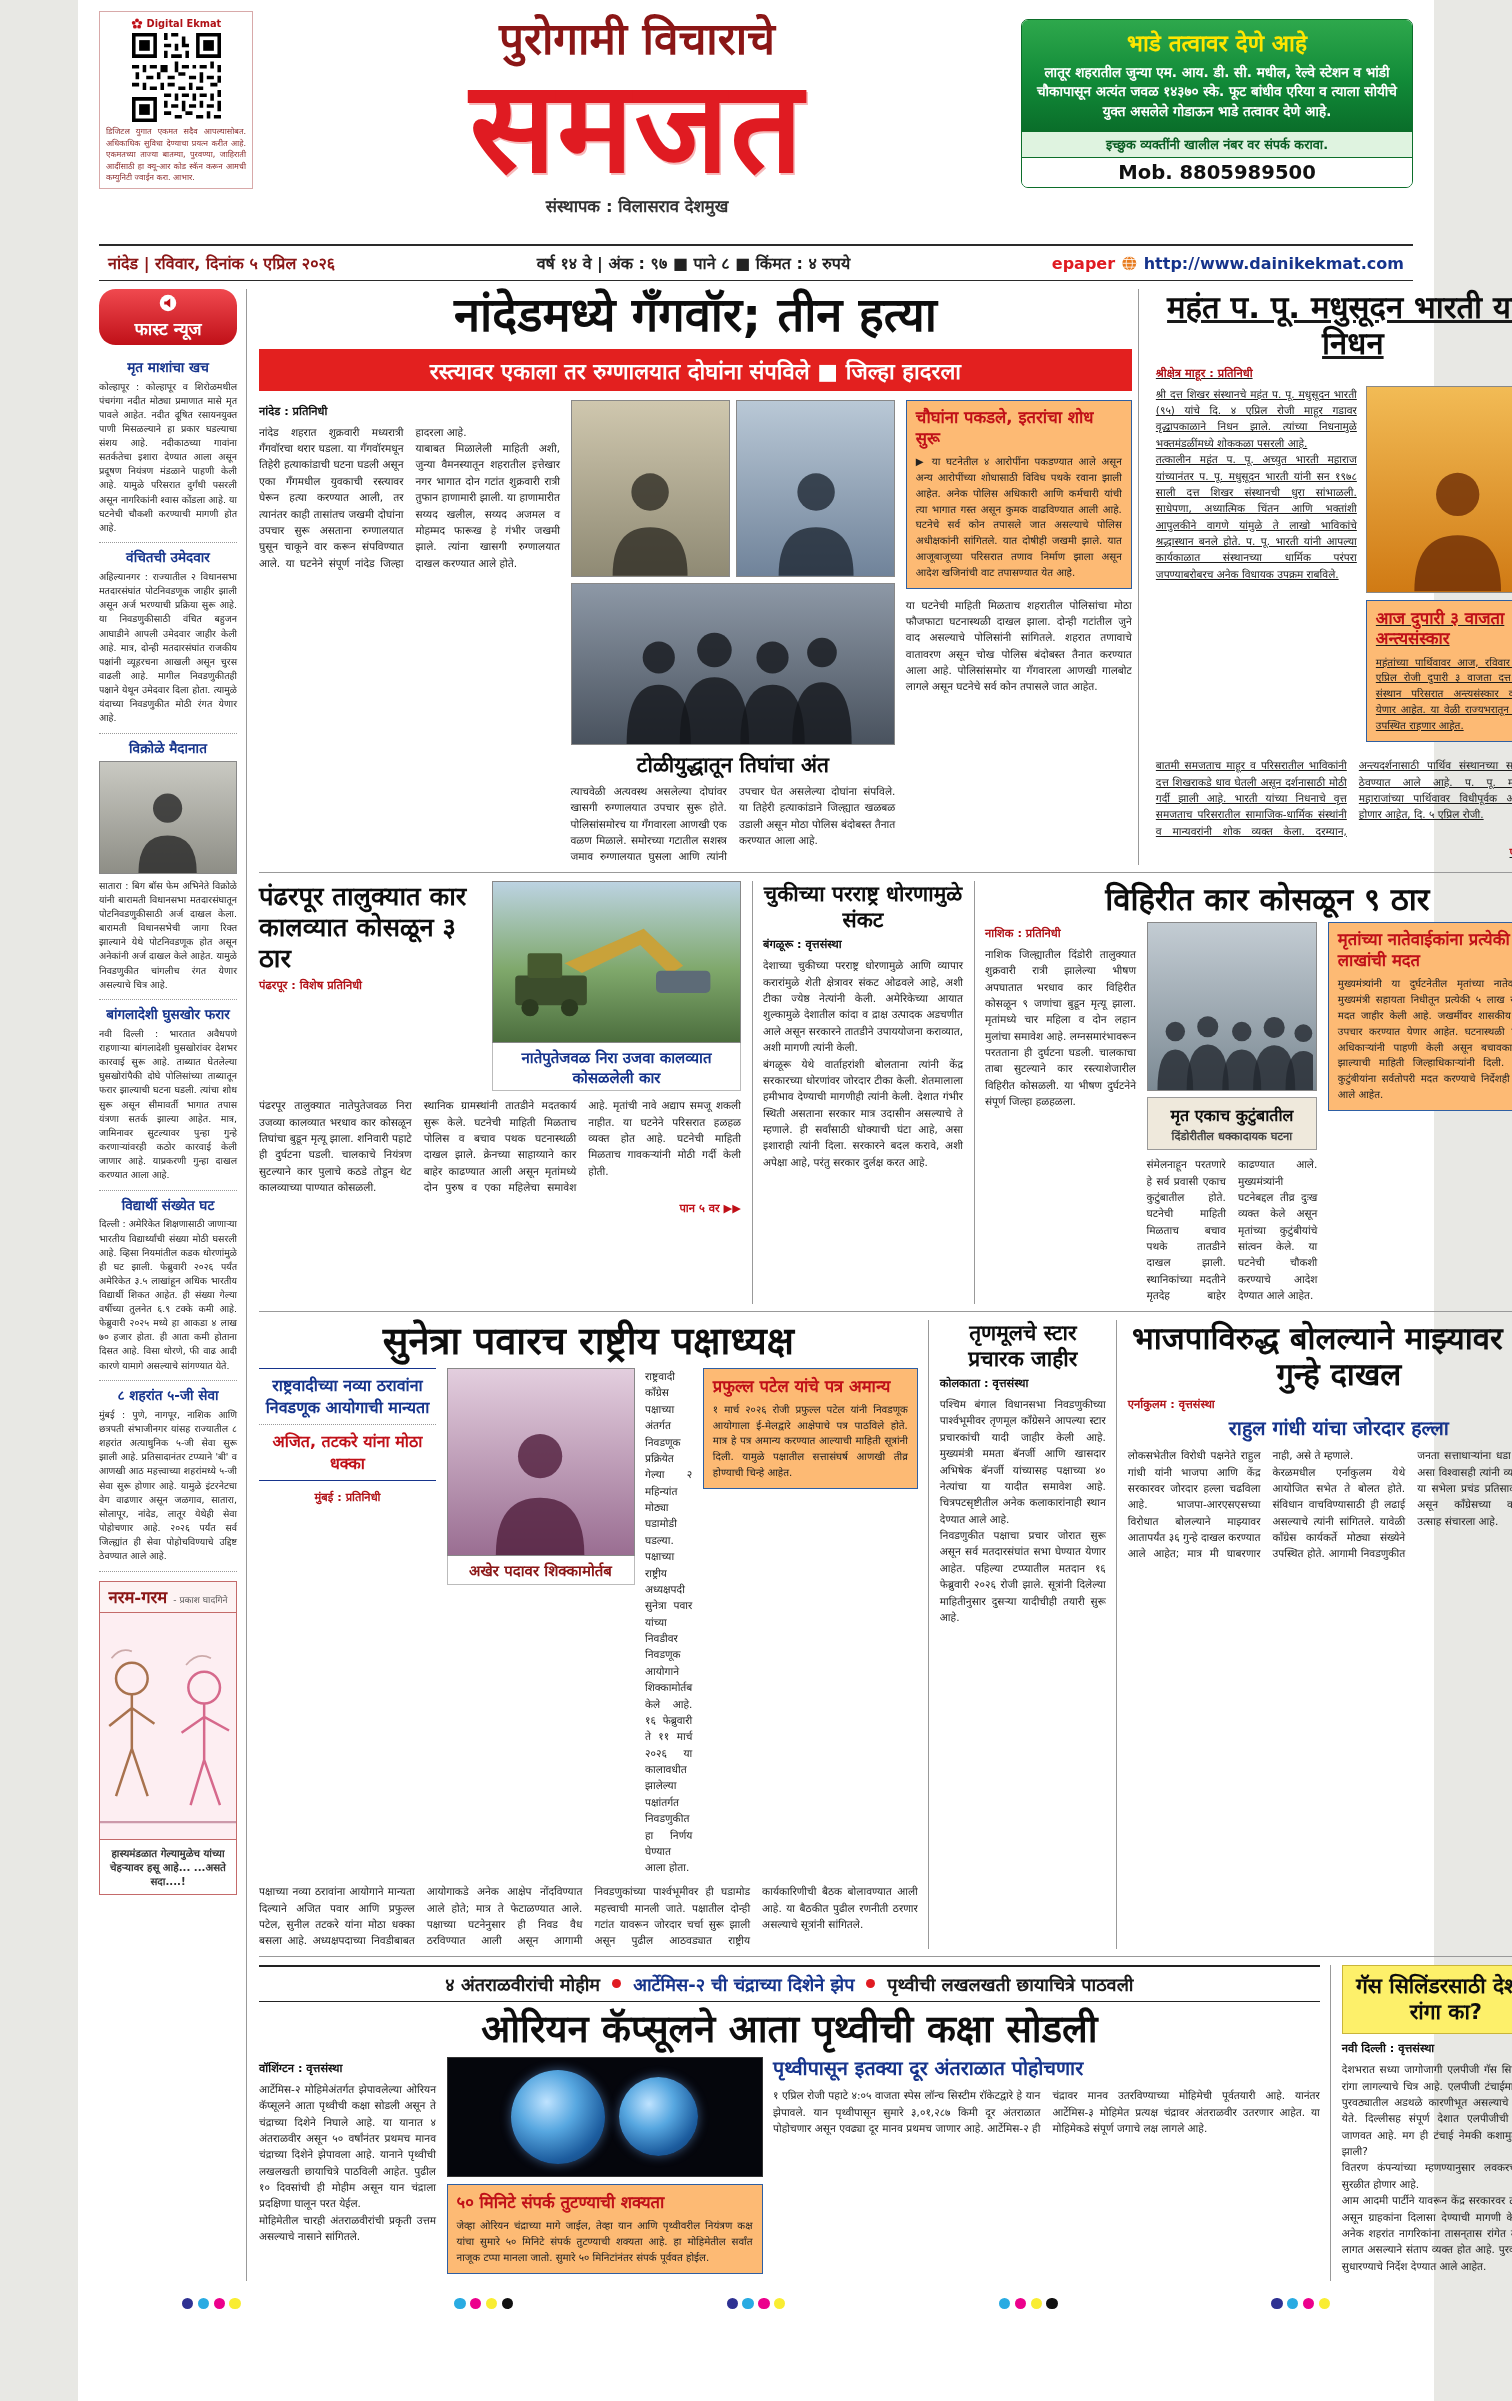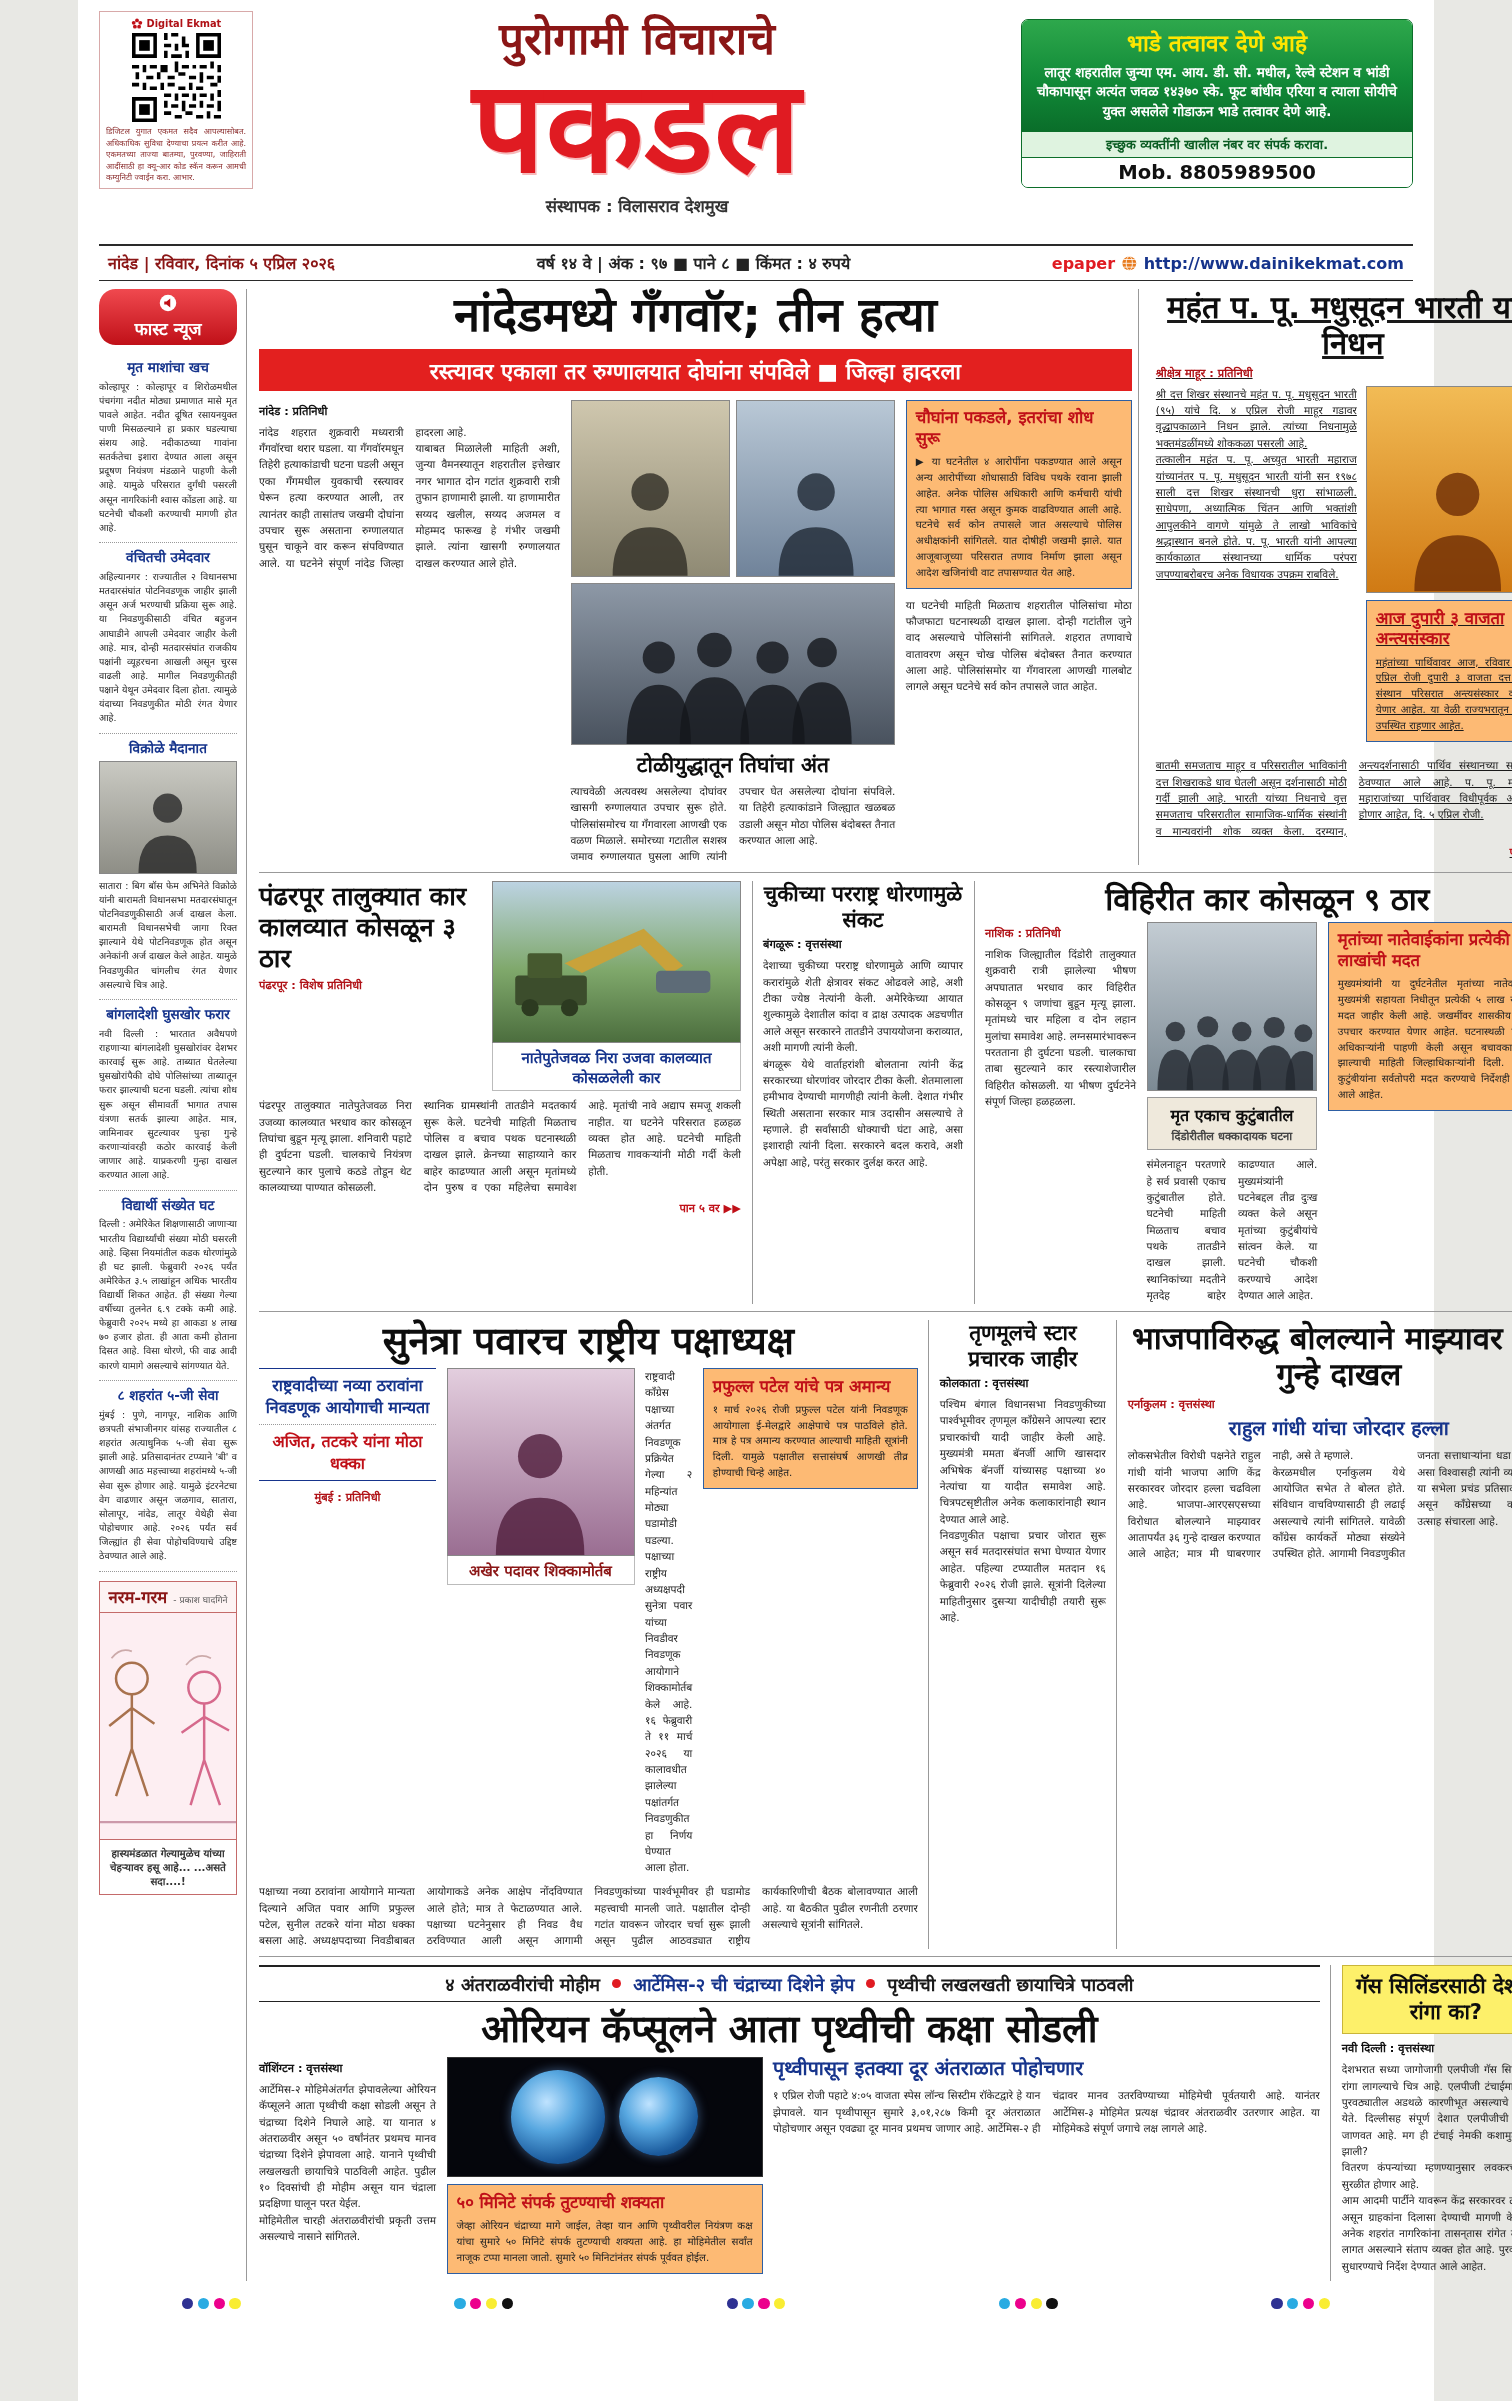--- a/index.html
+++ b/index.html
@@ -167,21 +167,21 @@
           <path fill-rule="evenodd" d="M0 18h7v7H0zM1 19h5v5H1z"></path>
             <rect x="2" y="20" width="3" height="3"></rect>
           <path d="M9 0h1v2H9zM11 0h2v1h-2zM14 1h1v3h-1zM9 3h2v1H9zM12 3h1v2h-1zM15 3h1v1h-1zM9 5h1v2H9zM11 6h3v1h-3zM15 5h1v2h-1zM0 9h2v1H0zM3 9h1v2H3zM5 9h2v1H5zM8 9h2v2H8zM12 8h1v3h-1zM14 9h2v1h-2zM17 9h1v1h-1zM19 9h2v1h-2zM22 8h1v2h-1zM24 9h1v2h-1zM1 11h1v2H1zM4 12h2v1H4zM7 11h1v2H7zM10 12h2v1h-2zM13 11h2v1h-2zM16 12h2v1h-2zM19 11h1v3h-1zM21 12h2v1h-2zM24 12h1v2h-1zM0 14h2v1H0zM3 14h1v2H3zM5 15h2v1H5zM8 14h1v2H8zM10 14h2v1h-2zM13 15h2v1h-2zM16 14h1v2h-1zM18 15h2v1h-2zM22 14h2v1h-2zM9 17h2v1H9zM12 17h1v2h-1zM14 17h2v1h-2zM17 17h1v2h-1zM19 17h2v1h-2zM22 17h1v2h-1zM24 16h1v2h-1zM9 19h1v2H9zM11 20h2v1h-2zM14 19h1v3h-1zM16 20h2v1h-2zM19 19h1v2h-1zM21 20h2v1h-2zM24 19h1v3h-1zM9 22h2v1H9zM12 23h2v1h-2zM15 22h2v1h-2zM18 23h2v1h-2zM21 22h1v2h-1zM23 23h2v1h-2z"></path>
         </g>
       </svg>
       <p class="qr-caption">डिजिटल युगात एकमत सदैव आपल्यासोबत. अधिकाधिक सुविधा देण्याचा प्रयत्न करीत आहे. एकमतच्या ताज्या बातम्या, पुरवण्या, जाहिराती आदींसाठी हा क्यू-आर कोड स्कॅन करून आमची कम्युनिटी ज्वाईन करा. आभार.</p>
     </div>
 
     <div class="masthead">
       <div class="tagline">पुरोगामी विचाराचे</div>
-      <div class="logo">पकडल</div>
+      <div class="logo">समजत</div>
       <div class="founder">संस्थापक : विलासराव देशमुख</div>
     </div>
 
     <div class="ad-wrap">
       <div class="ad-main">
         <div class="ad-title">भाडे तत्वावर देणे आहे</div>
         <p class="ad-body">लातूर शहरातील जुन्या एम. आय. डी. सी. मधील, रेल्वे स्टेशन व भांडी चौकापासून अत्यंत जवळ १४३७० स्के. फूट बांधीव एरिया व त्याला सोयीचे युक्त असलेले गोडाऊन भाडे तत्वावर देणे आहे.</p>
       </div>
       <div class="ad-contact">इच्छुक व्यक्तींनी खालील नंबर वर संपर्क करावा.</div>
       <div class="ad-mobile">Mob. 8805989500</div>

